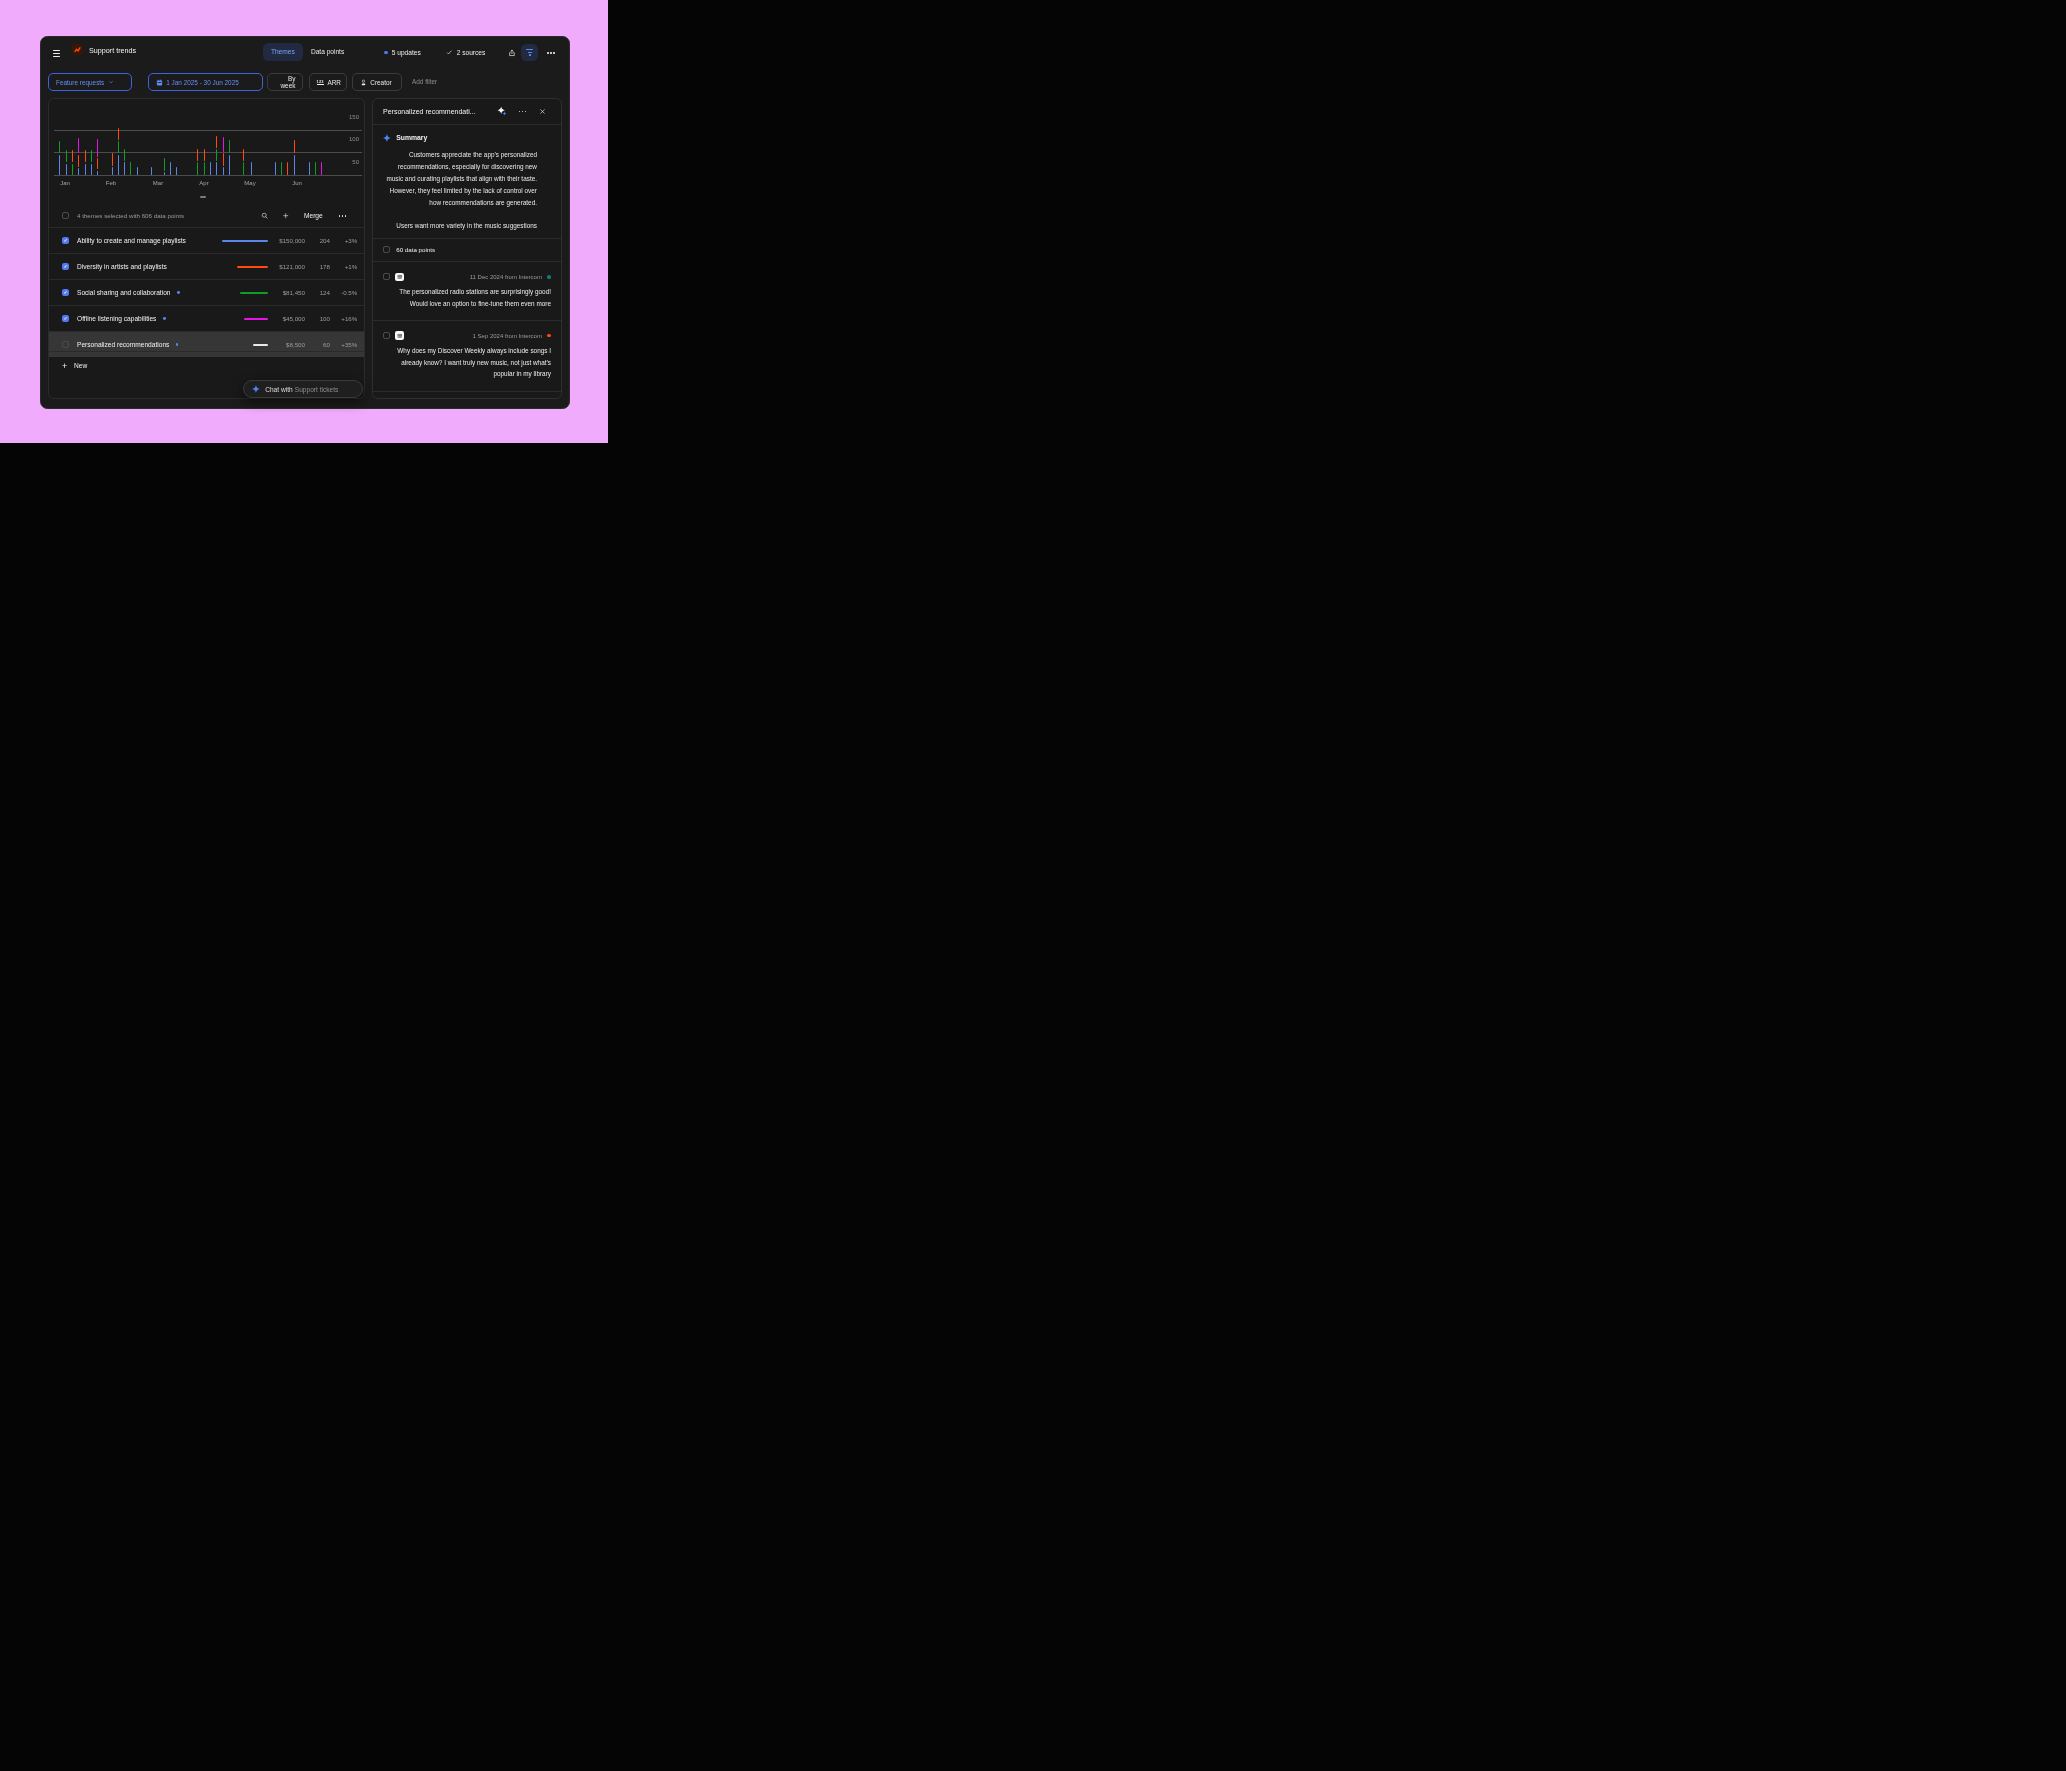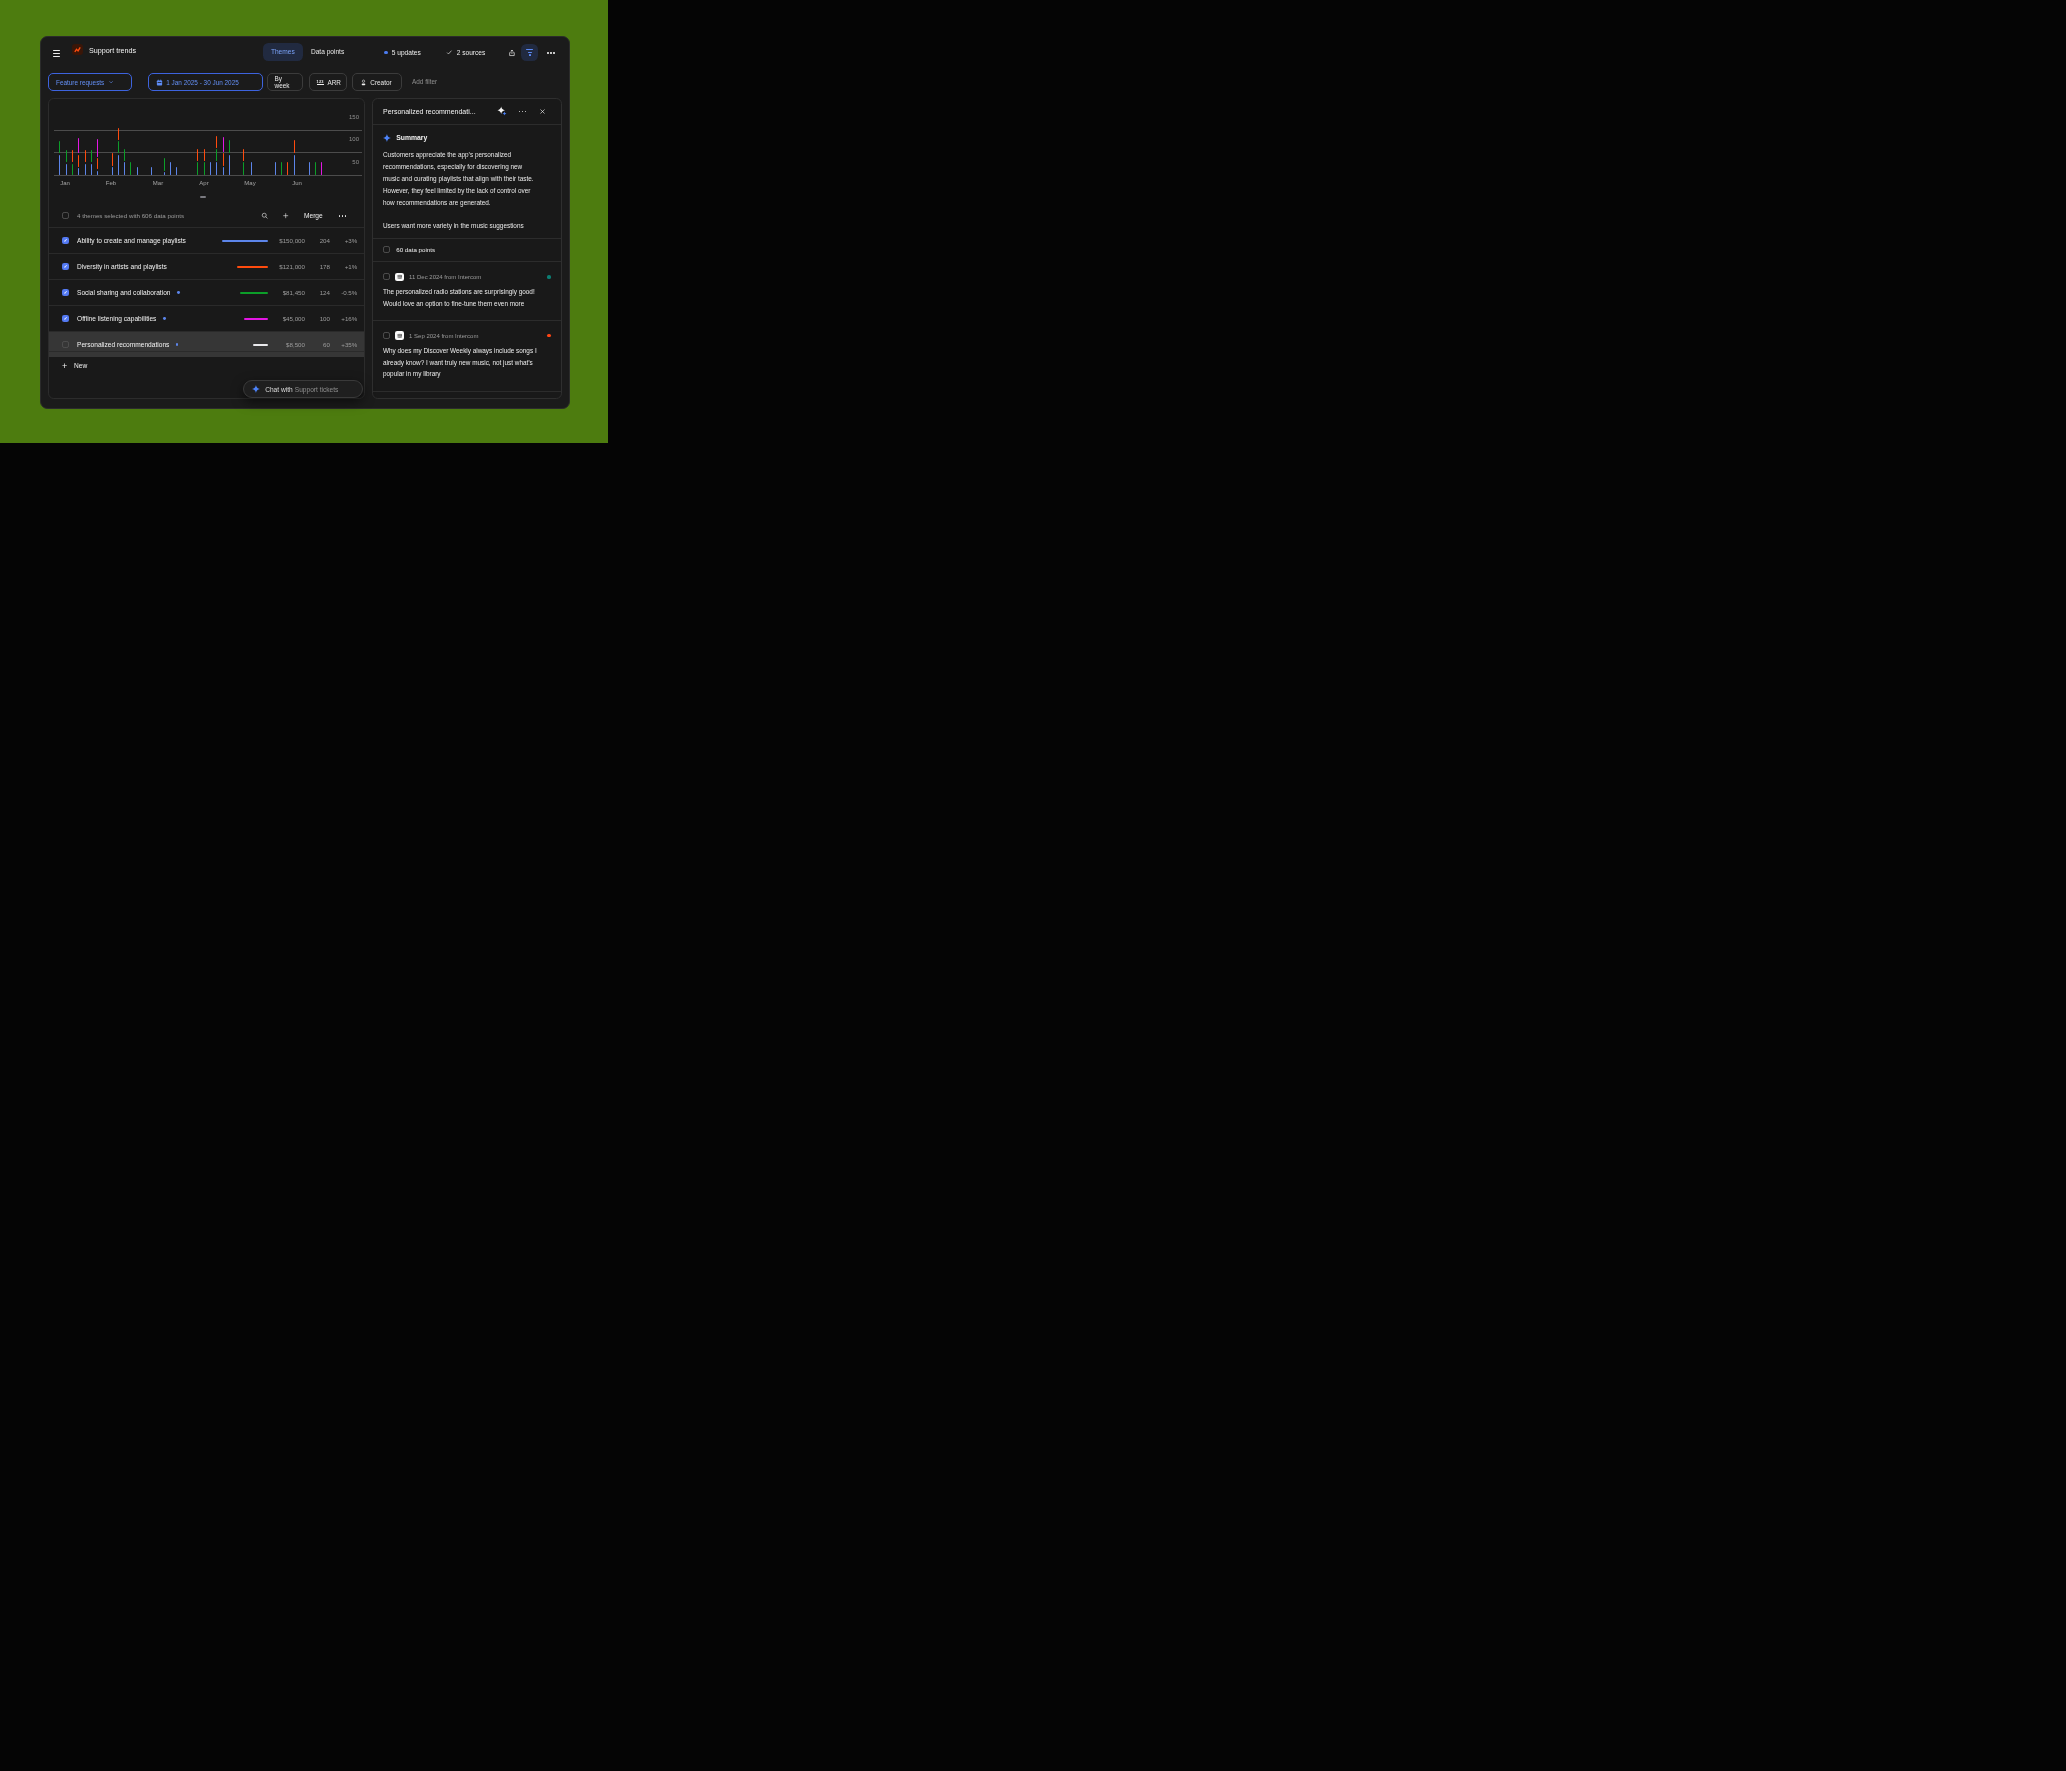--- a/index.html
+++ b/index.html
@@ -1,16 +1,16 @@
 <!DOCTYPE html>
 <html style="font-size:6.6px"><head>
 <meta charset="utf-8">
 <style>
   html,body{margin:0;padding:0;background:#050505;}
-  .stage{position:relative;width:608px;height:443px;background:#4d7c0f;font-family:"Liberation Sans",sans-serif;overflow:hidden;}
+  .stage{position:relative;width:608px;height:443px;background:#f0abfc;font-family:"Liberation Sans",sans-serif;overflow:hidden;text-align:right;}
   .outer{position:absolute;left:40px;top:36px;width:528px;height:371px;background:#1B1B1B;border:0.4px solid #2B2B2B;border-radius:7.4px;}
   
   .iconbtn{position:absolute;display:flex;align-items:center;justify-content:center;cursor:pointer;}
   .hamburger{left:10.7px;top:11.6px;width:10px;height:10px;flex-direction:column;gap:1.7px;}
   .hamburger i{display:block;width:6.6px;height:1.1px;border-radius:0.8px;background:#ECECEC;}
   .logo{left:31px;top:7.4px;width:11px;height:11px;border-radius:3.3px;background:#3A1608;}
   .app-title{position:absolute;left:48px;top:8.7px;font-size:7.2px;color:#F3F3F3;}
   .tab{position:absolute;top:6.2px;height:18px;line-height:18px;padding:0 7.9px;border-radius:5.4px;font-size:6.6px;cursor:pointer;}
   .tab.active{background:#212A40;color:#7AA2F7;}
   .tab.plain{color:#E8E8E8;}

